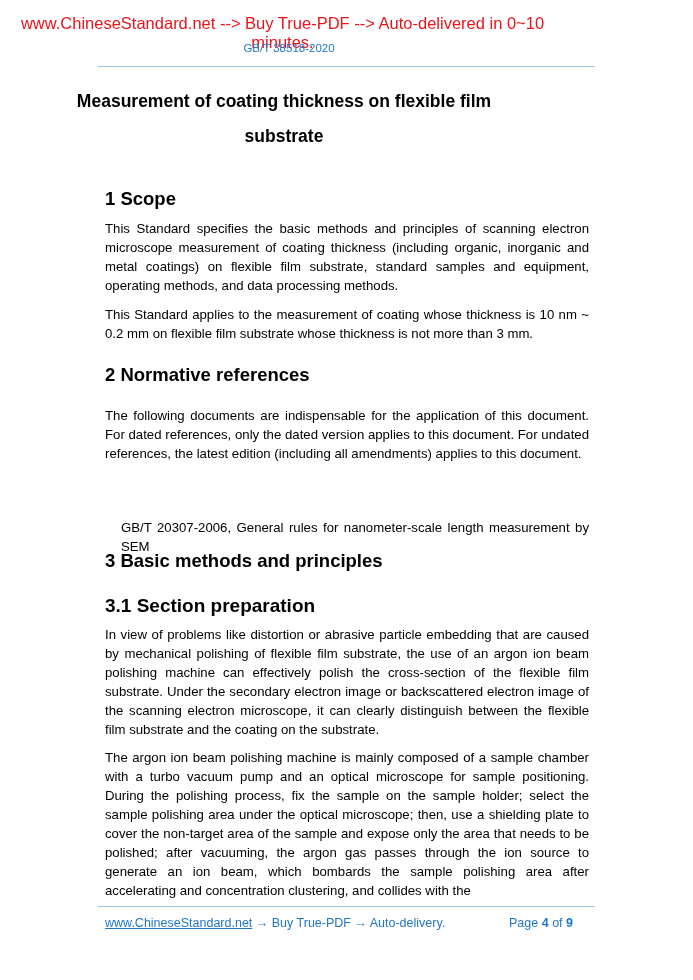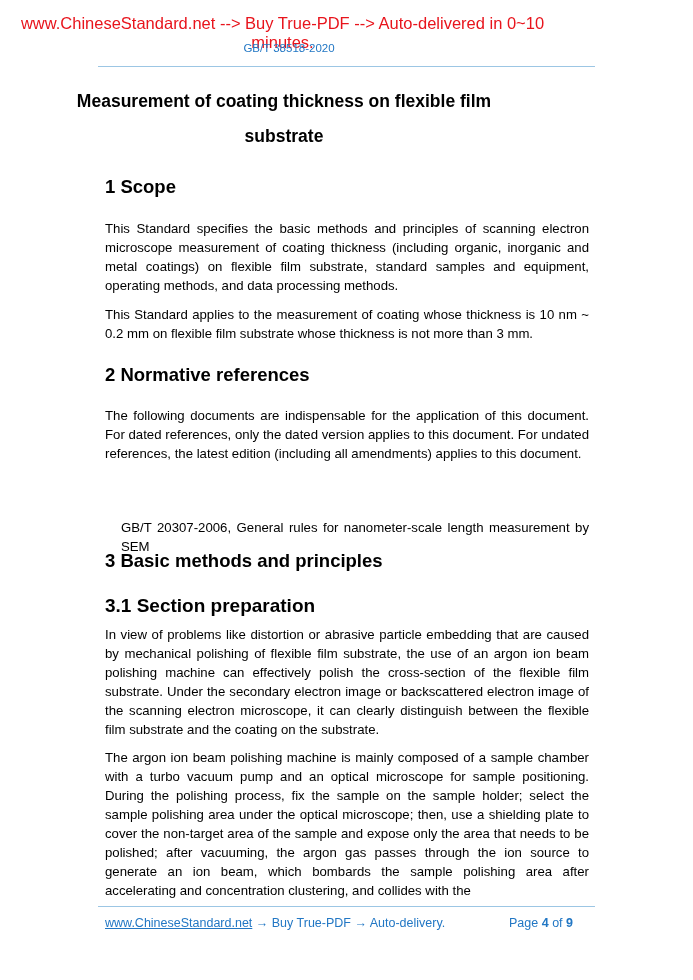--- a/index.html
+++ b/index.html
@@ -20,21 +20,21 @@
 </head>
 <body>
 
 <div class="promo">www.ChineseStandard.net --&gt; Buy True-PDF --&gt; Auto-delivered in 0~10 minutes.</div>
 <div class="stdcode">GB/T 38518-2020</div>
 <div class="hrule" style="top:66px;"></div>
 
 <div class="title" style="top:91px;">Measurement of coating thickness on flexible film</div>
 <div class="title" style="top:126px;">substrate</div>
 
-<div class="h1" style="top:176px;">1 Scope</div>
+<div class="h1" style="top:188px;">1 Scope</div>
 <div class="para" style="top:219px;">This Standard specifies the basic methods and principles of scanning electron microscope measurement of coating thickness (including organic, inorganic and metal coatings) on flexible film substrate, standard samples and equipment, operating methods, and data processing methods.</div>
 <div class="para" style="top:305px;">This Standard applies to the measurement of coating whose thickness is 10 nm ~ 0.2 mm on flexible film substrate whose thickness is not more than 3 mm.</div>
 
 <div class="h1" style="top:364px;">2 Normative references</div>
 <div class="para" style="top:406px;">The following documents are indispensable for the application of this document. For dated references, only the dated version applies to this document. For undated references, the latest edition (including all amendments) applies to this document.</div>
 <div class="para indent" style="top:518px;">GB/T 20307-2006, General rules for nanometer-scale length measurement by SEM</div>
 
 <div class="h1" style="top:550px;">3 Basic methods and principles</div>
 <div class="h2" style="top:595px;">3.1 Section preparation</div>
 <div class="para" style="top:625px;">In view of problems like distortion or abrasive particle embedding that are caused by mechanical polishing of flexible film substrate, the use of an argon ion beam polishing machine can effectively polish the cross-section of the flexible film substrate. Under the secondary electron image or backscattered electron image of the scanning electron microscope, it can clearly distinguish between the flexible film substrate and the coating on the substrate.</div>

